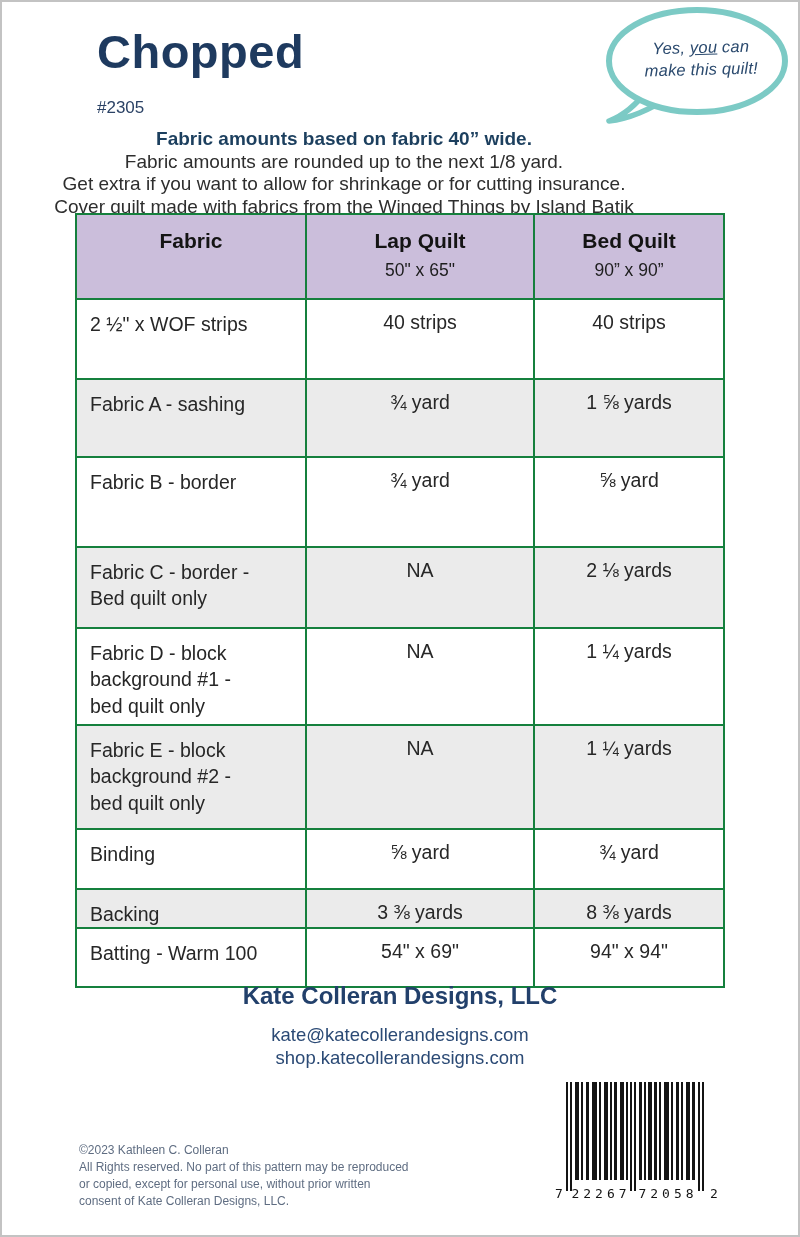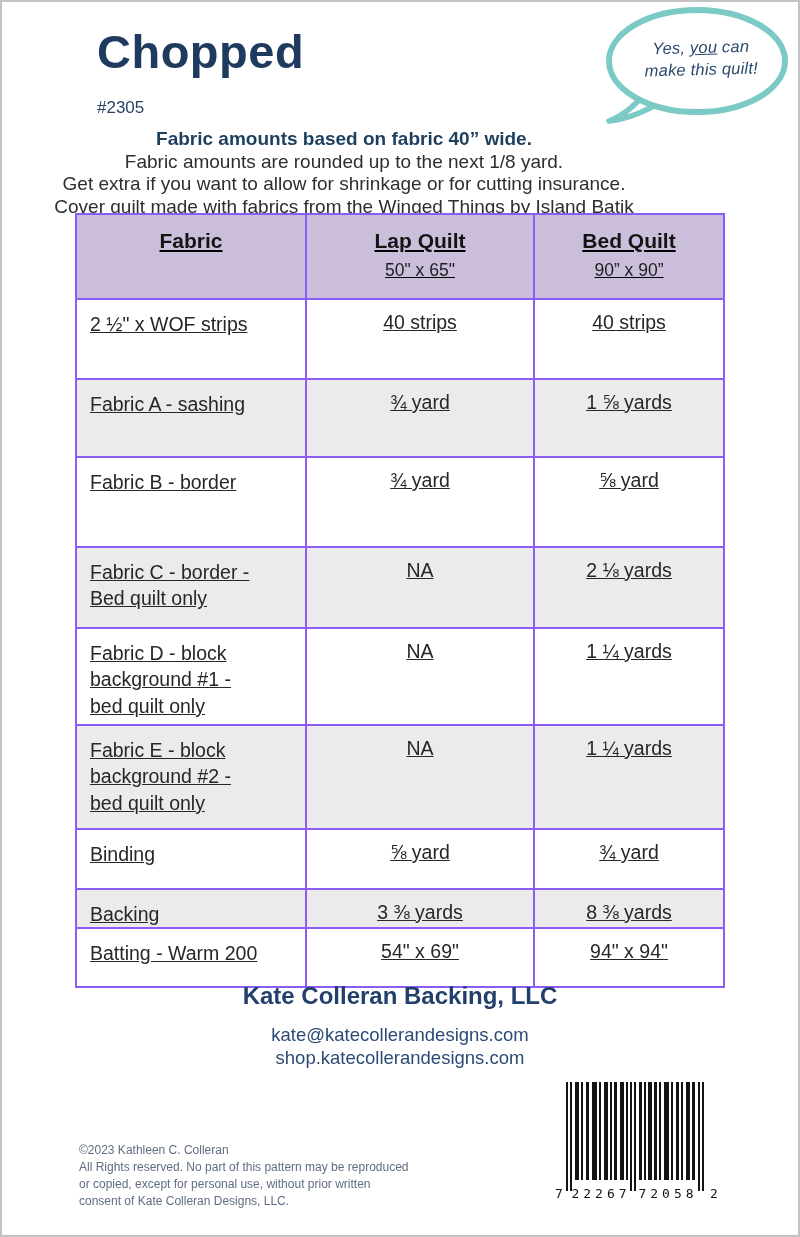--- a/index.html
+++ b/index.html
@@ -28,21 +28,21 @@
   
   .intro { position:absolute; top:128px; left:0; width:648px; padding-left:40px;
            text-align:center; font-size:19px; line-height:22.5px; color:#2e2e2e; }
   .intro .lead { font-weight:bold; color:#1c3f5e; }
 
   
   table.fabric-table {
     position:absolute; top:213px; left:75px; width:648px;
     border-collapse:collapse; table-layout:fixed;
   }
-  .fabric-table th, .fabric-table td { border:2px solid #8b5cf6;text-decoration:underline; }
+  .fabric-table th, .fabric-table td { border:2px solid #15803d; }
   .fabric-table thead th { background:#cbbedb; height:85px; vertical-align:top; padding-top:14px; text-align:center; }
   .ht { font-size:21px; font-weight:bold; color:#141414; }
   .hs { margin-top:7px; font-size:17.5px; font-weight:normal; color:#1d1d1d; }
   .fabric-table tbody td { vertical-align:top; padding-top:11px; font-size:19.5px; color:#272727; background:#ffffff; }
   .fabric-table tbody tr:nth-child(even) td { background:#ebebeb; }
   td.c-fab { text-align:left; padding-left:13px; padding-right:8px; white-space:pre-line; line-height:1.35; }
   td.c-val { text-align:center; }
   tr.r1 { height:80px; } tr.r2 { height:78px; } tr.r3 { height:90px; }
   tr.r4 { height:81px; } tr.r5 { height:97px; } tr.r6 { height:104px; }
   tr.r7 { height:60px;padding-left:16px; } tr.r8 { height:39px; } tr.r9 { height:59px; }
@@ -149,29 +149,29 @@
         <td class="c-fab">Binding</td>
         <td class="c-val">⅝ yard</td>
         <td class="c-val">¾ yard</td>
       </tr>
       <tr class="r8">
         <td class="c-fab">Backing</td>
         <td class="c-val">3 ⅜ yards</td>
         <td class="c-val">8 ⅜ yards</td>
       </tr>
       <tr class="r9">
-        <td class="c-fab">Batting - Warm 200</td>
+        <td class="c-fab">Batting - Warm 100</td>
         <td class="c-val">54" x 69"</td>
         <td class="c-val">94" x 94"</td>
       </tr>
     </tbody>
   </table>
 
   <div class="footer">
-    <div class="company">Kate Colleran Backing, LLC</div>
+    <div class="company">Kate Colleran Designs, LLC</div>
     <div class="contact">
       <div>kate@katecollerandesigns.com</div>
       <div>shop.katecollerandesigns.com</div>
     </div>
   </div>
 
   <div class="copyright">
     <div>©2023 Kathleen C. Colleran</div>
     <div>All Rights reserved. No part of this pattern may be reproduced</div>
     <div>or copied, except for personal use,  without prior written</div>

